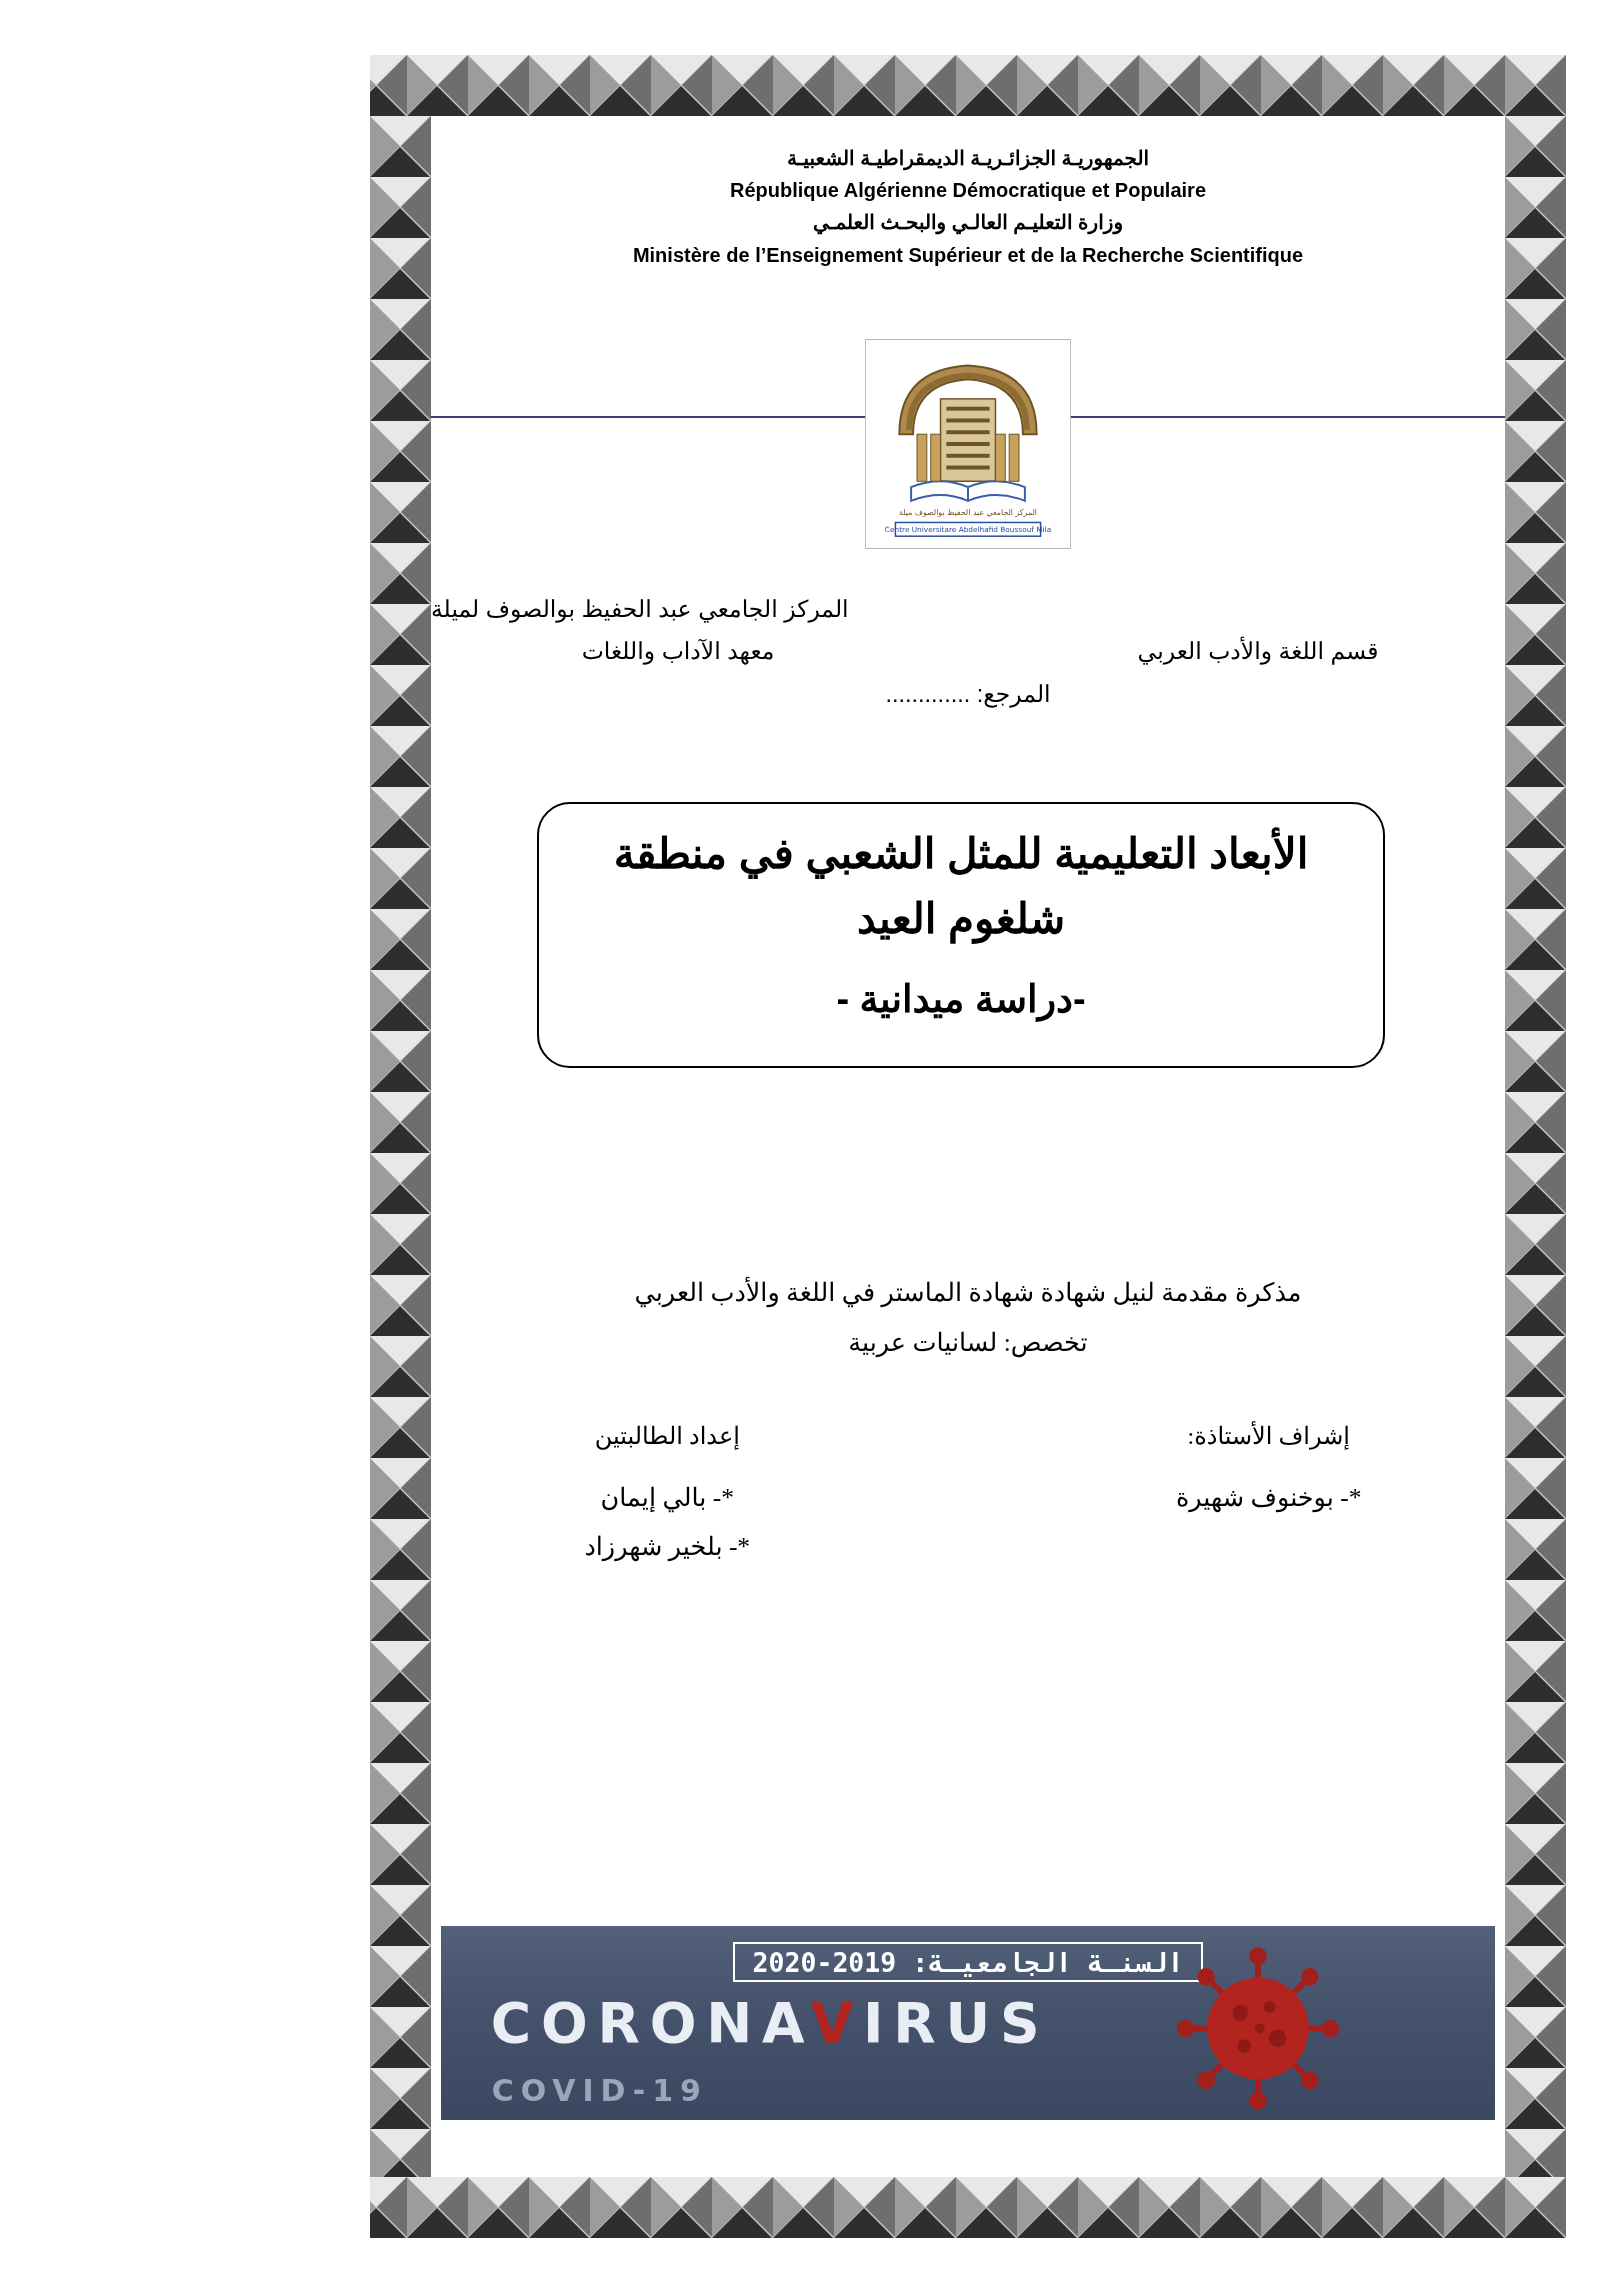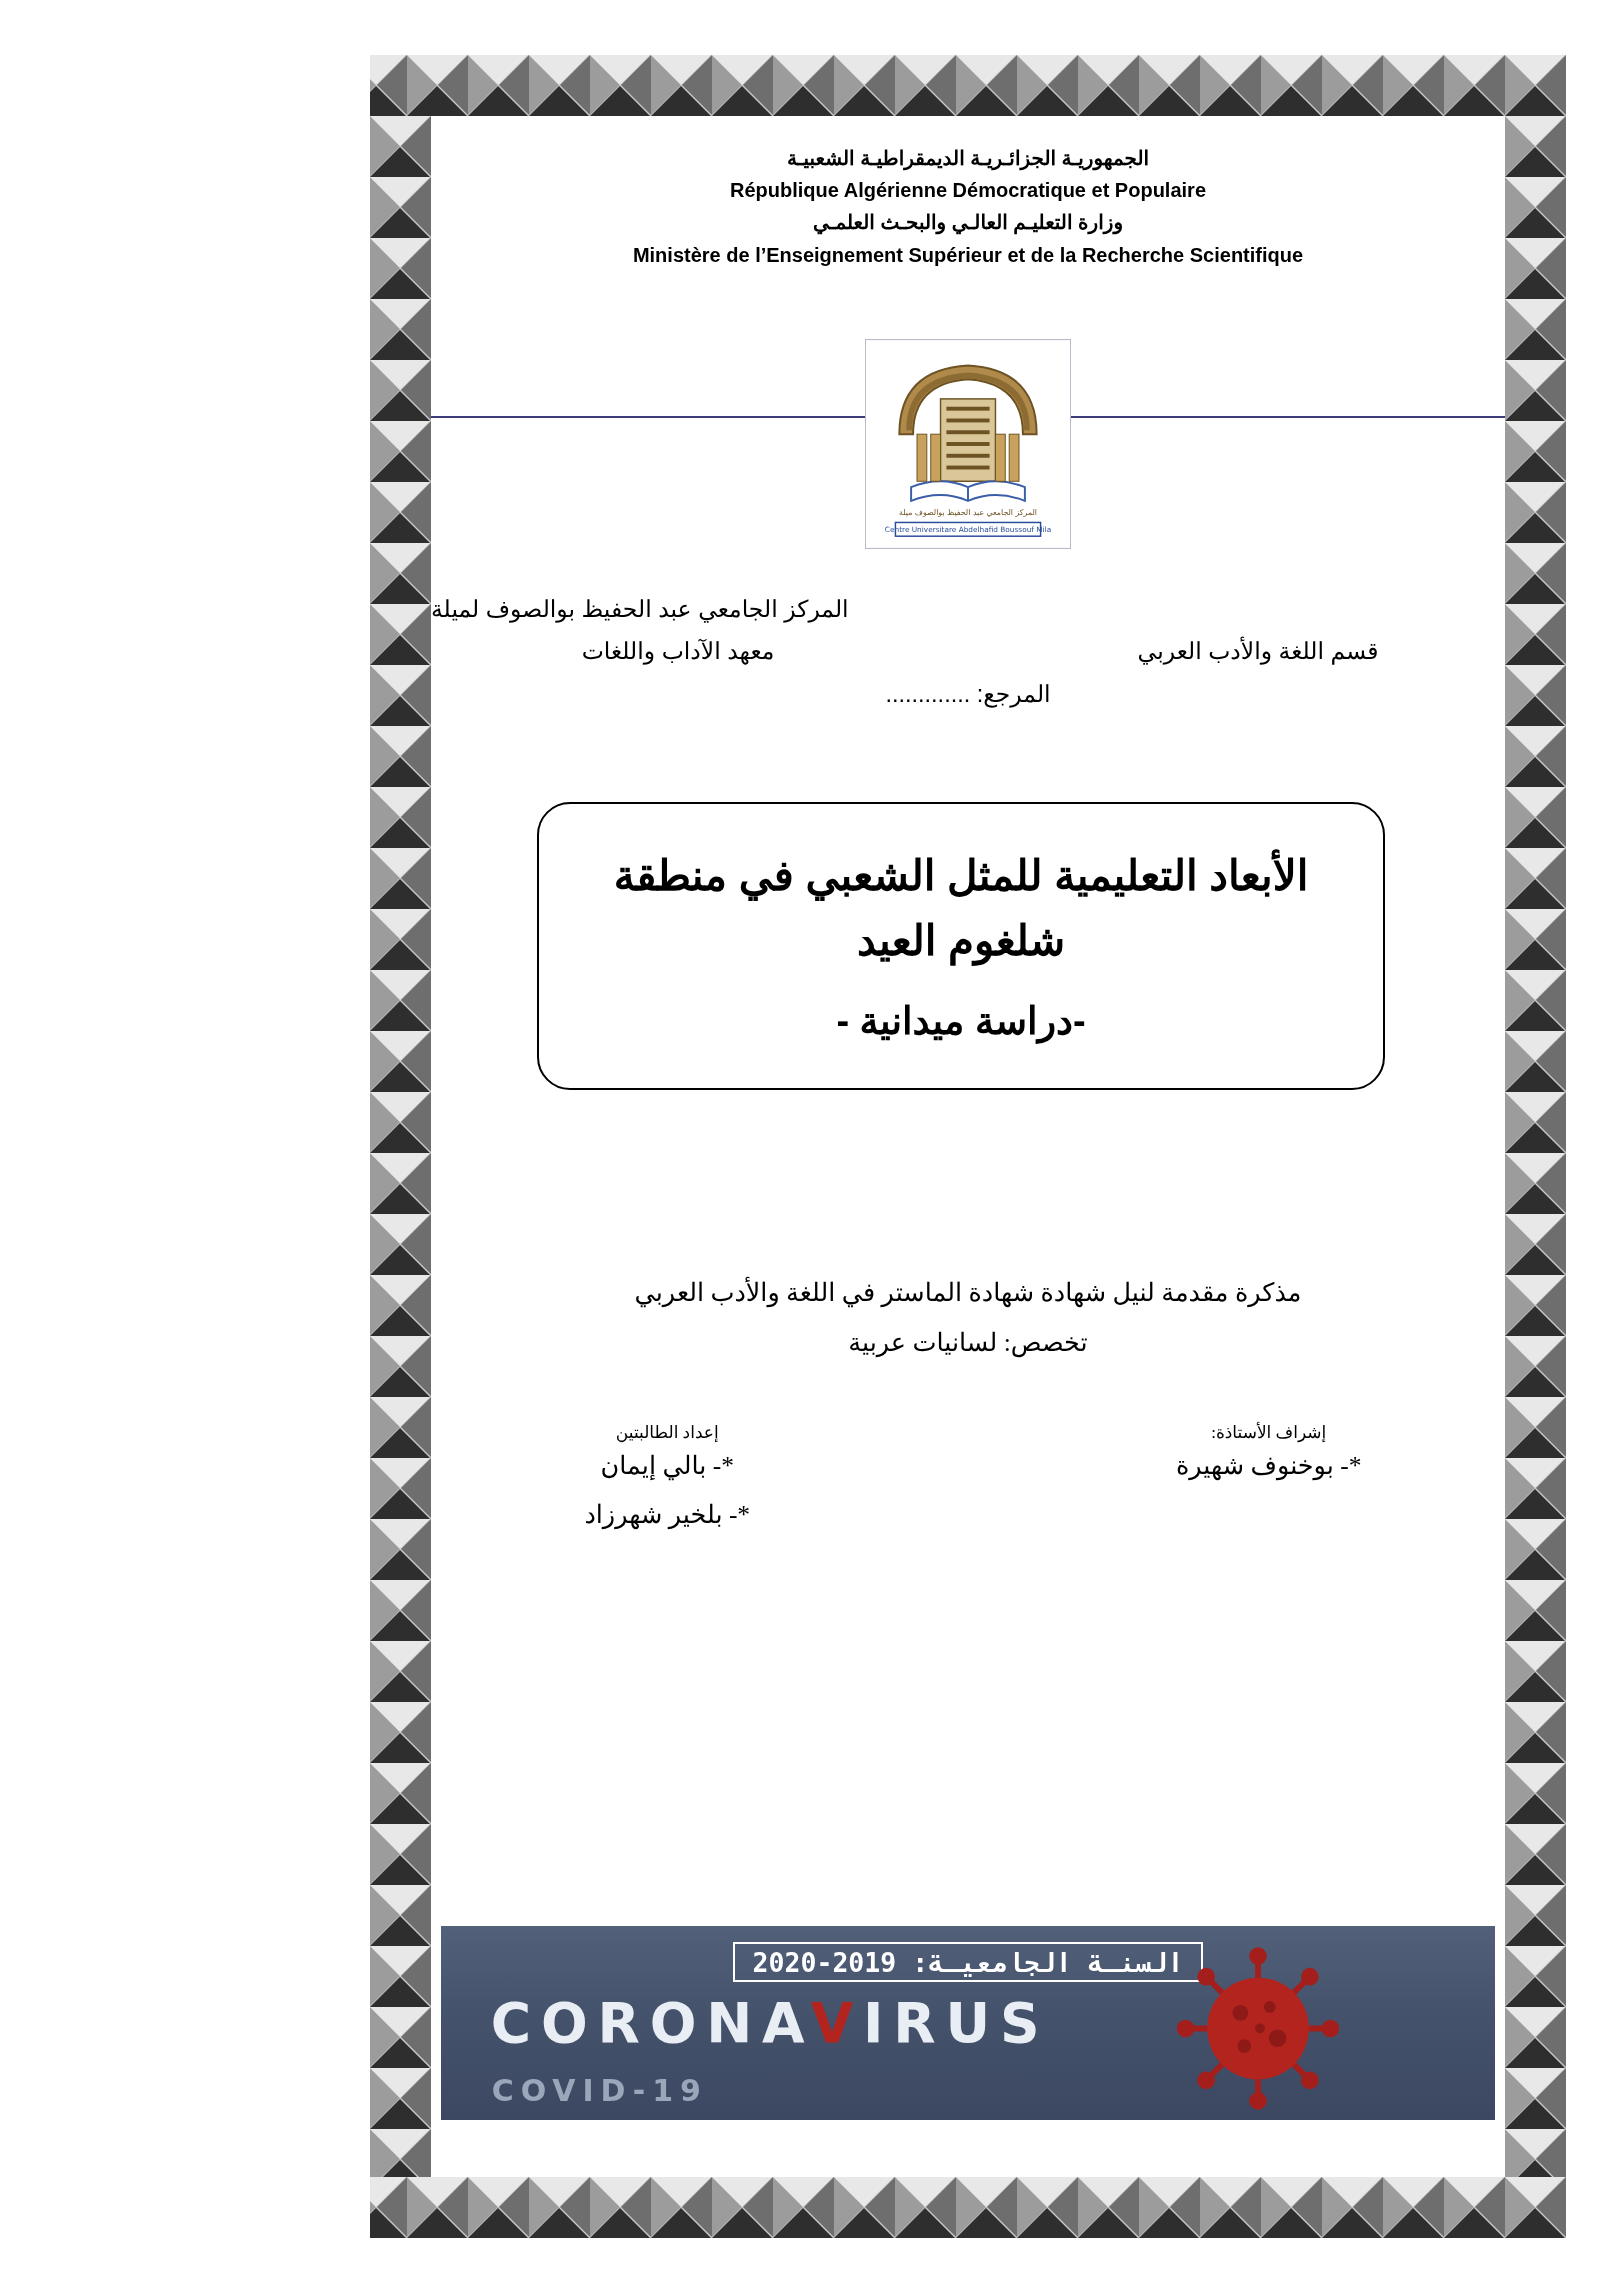--- a/index.html
+++ b/index.html
@@ -143,21 +143,21 @@
   .inst .ref { text-align: center; font-size: 23.5px; }
 
   
   .title-box {
     position: absolute;
     left: 106px;
     right: 120px;
     top: 686px;
     border: 2.9px solid #000;
     border-radius: 33px;
-    padding: 39px 43px 45px 43px;
+    padding: 17px 43px 45px 43px;
     box-sizing: border-box;
     text-align: center;
   }
   .title-main {
     font-size: 42px;
     font-weight: bold;
     line-height: 1.55;
     color: #000;
     margin: 0;
   }
@@ -188,22 +188,22 @@
     top: 1306px;
     display: flex;
     justify-content: space-between;
     font-family: "Liberation Serif", serif;
     color: #000;
   }
   .people .col { width: 44%; }
   .people .col.right { text-align: center; }
   .people .col.left  { text-align: center; }
   .people .head {
-    font-size: 17px;
-    margin-bottom: 7px;
+    font-size: 24px;
+    margin-bottom: 32px;
   }
   .people .name {
     font-size: 25.5px;
     margin-bottom: 17.6px;
   }
 
   
   .banner {
     position: absolute;
     left: 9.8px;

